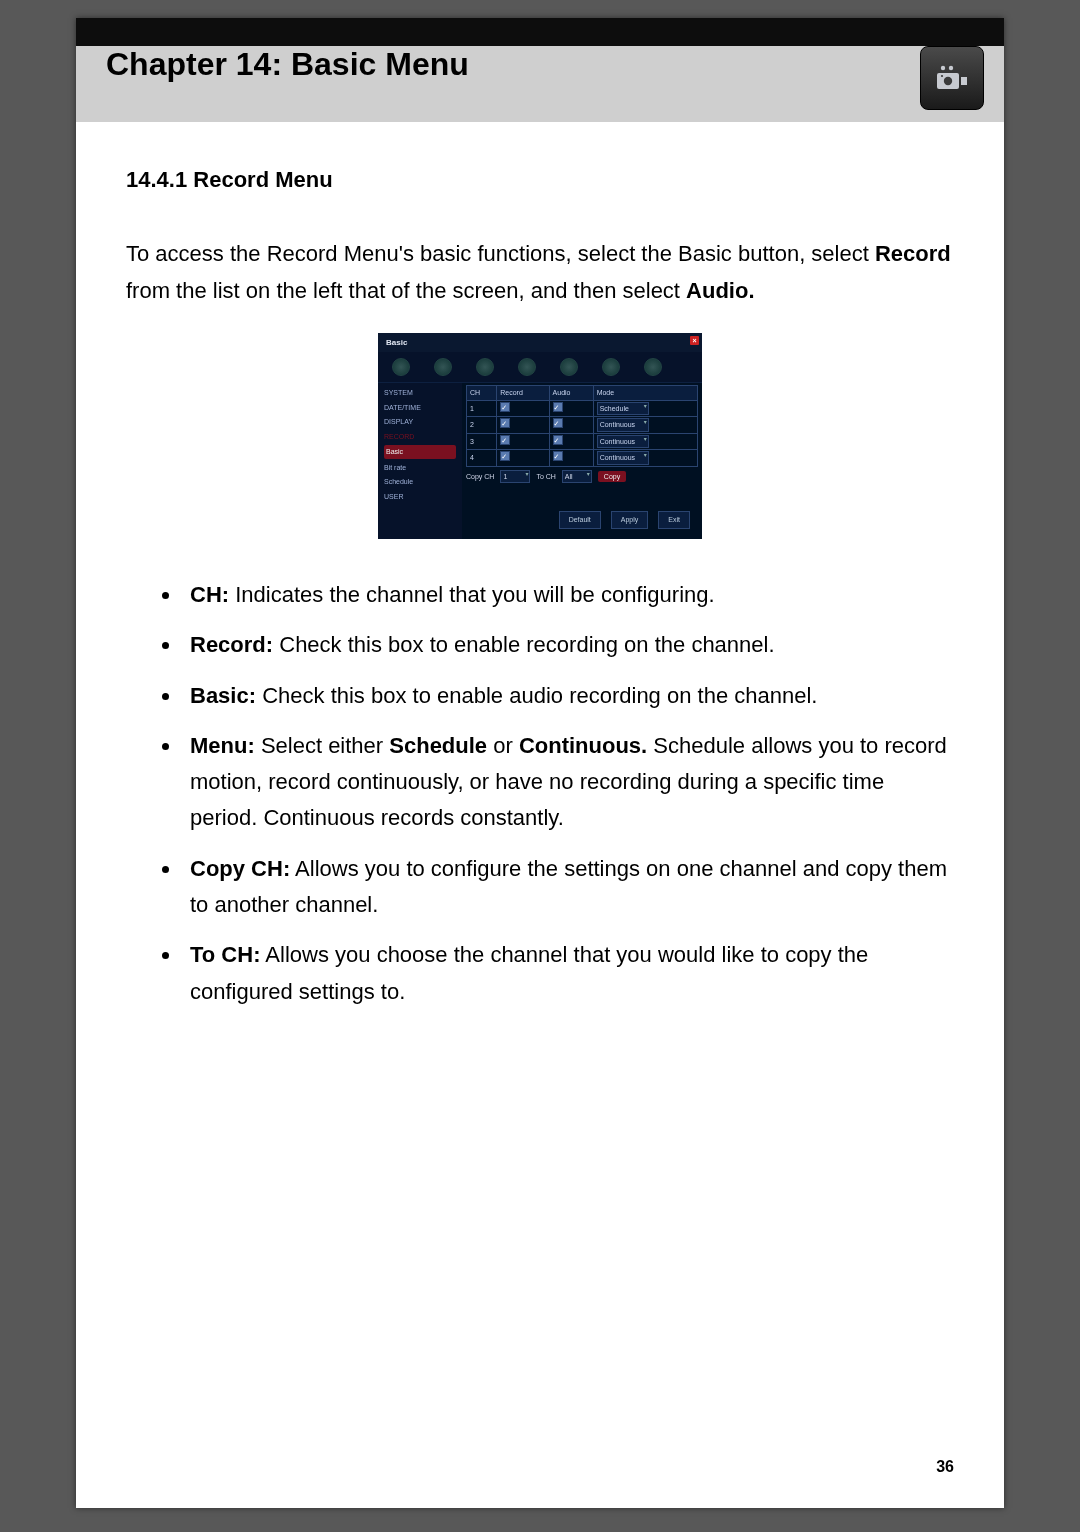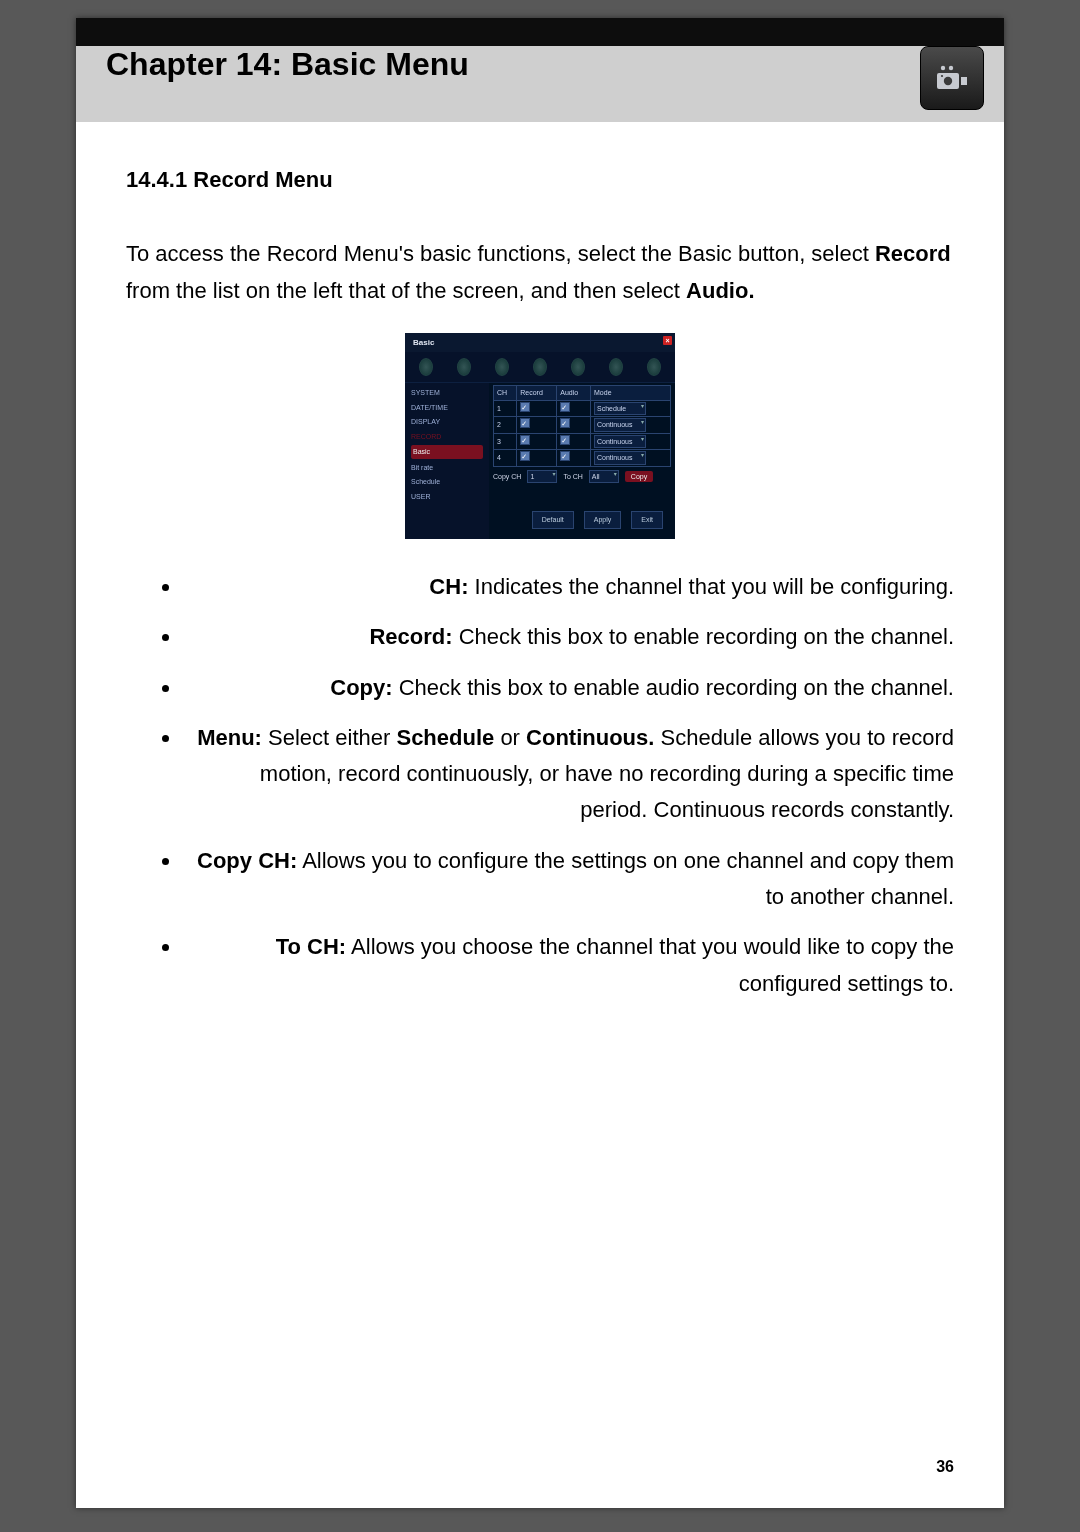--- a/index.html
+++ b/index.html
@@ -53,22 +53,22 @@
   .section-head {
     font-weight: bold;
     margin-top: 24px;
   }
   .para { margin: 6px 0 0 0; }
   .para2 { margin-top: 38px; }
   .bold { font-weight: bold; }
 
   
   .shot {
-    width: 270px;
-    margin: 24px auto 30px auto;
+    width: 324px;
+    margin: 24px auto 38px auto;
     background: #001022;
     color:#cfd6e8;
     font-size: 8px;
     font-family: Arial, sans-serif;
   }
   .shot-title {
     background:#0a1830;
     color:#e0e6f2;
     padding:3px 8px;
     font-weight:bold;
@@ -119,21 +119,20 @@
   .dd::after { content:"▾"; position:absolute; right:1px; top:-1px; font-size:6px; color:#8aa; }
   .copyrow { display:flex; gap:6px; margin-top:3px; align-items:center; font-size:7px; }
   .copybtn { background:#7a1020; color:#eee; padding:0 6px; border-radius:2px; }
   .shot-footer { display:flex; gap:10px; justify-content:flex-end; padding:28px 8px 6px 8px; }
   .shot-footer .fb { background:#0a1e3e; color:#bcd; padding:2px 9px; border:1px solid #2a4470; font-size:7px; }
 
   ul.bullets {
     margin: 0 0 0 56px;
     padding: 0;
     list-style: disc;
-    text-align: right;
   }
   ul.bullets li {
     margin-bottom: 14px;
     padding-left: 8px;
   }
   .page-num {
     position:absolute;
     right:50px;
     bottom:32px;
     font-weight:bold;
@@ -244,21 +243,21 @@
     </div>
 
     <ul class="bullets">
       <li>
         <span class="bold">CH:</span><span> Indicates the channel that you will be configuring.</span>
       </li>
       <li>
         <span class="bold">Record:</span><span> Check this box to enable recording on the channel.</span>
       </li>
       <li>
-        <span class="bold">Copy:</span><span> Check this box to enable audio recording on the channel.</span>
+        <span class="bold">Basic:</span><span> Check this box to enable audio recording on the channel.</span>
       </li>
       <li>
         <span class="bold">Menu:</span><span> Select either </span><span class="bold">Schedule</span><span> or </span><span class="bold">Continuous.</span><span> Schedule allows you to record motion, record continuously, or have no recording during a specific time period. Continuous records constantly.</span>
       </li>
       <li>
         <span class="bold">Copy CH:</span><span> Allows you to configure the settings on one channel and copy them to another channel.</span>
       </li>
       <li>
         <span class="bold">To CH:</span><span> Allows you choose the channel that you would like to copy the configured settings to.</span>
       </li>

